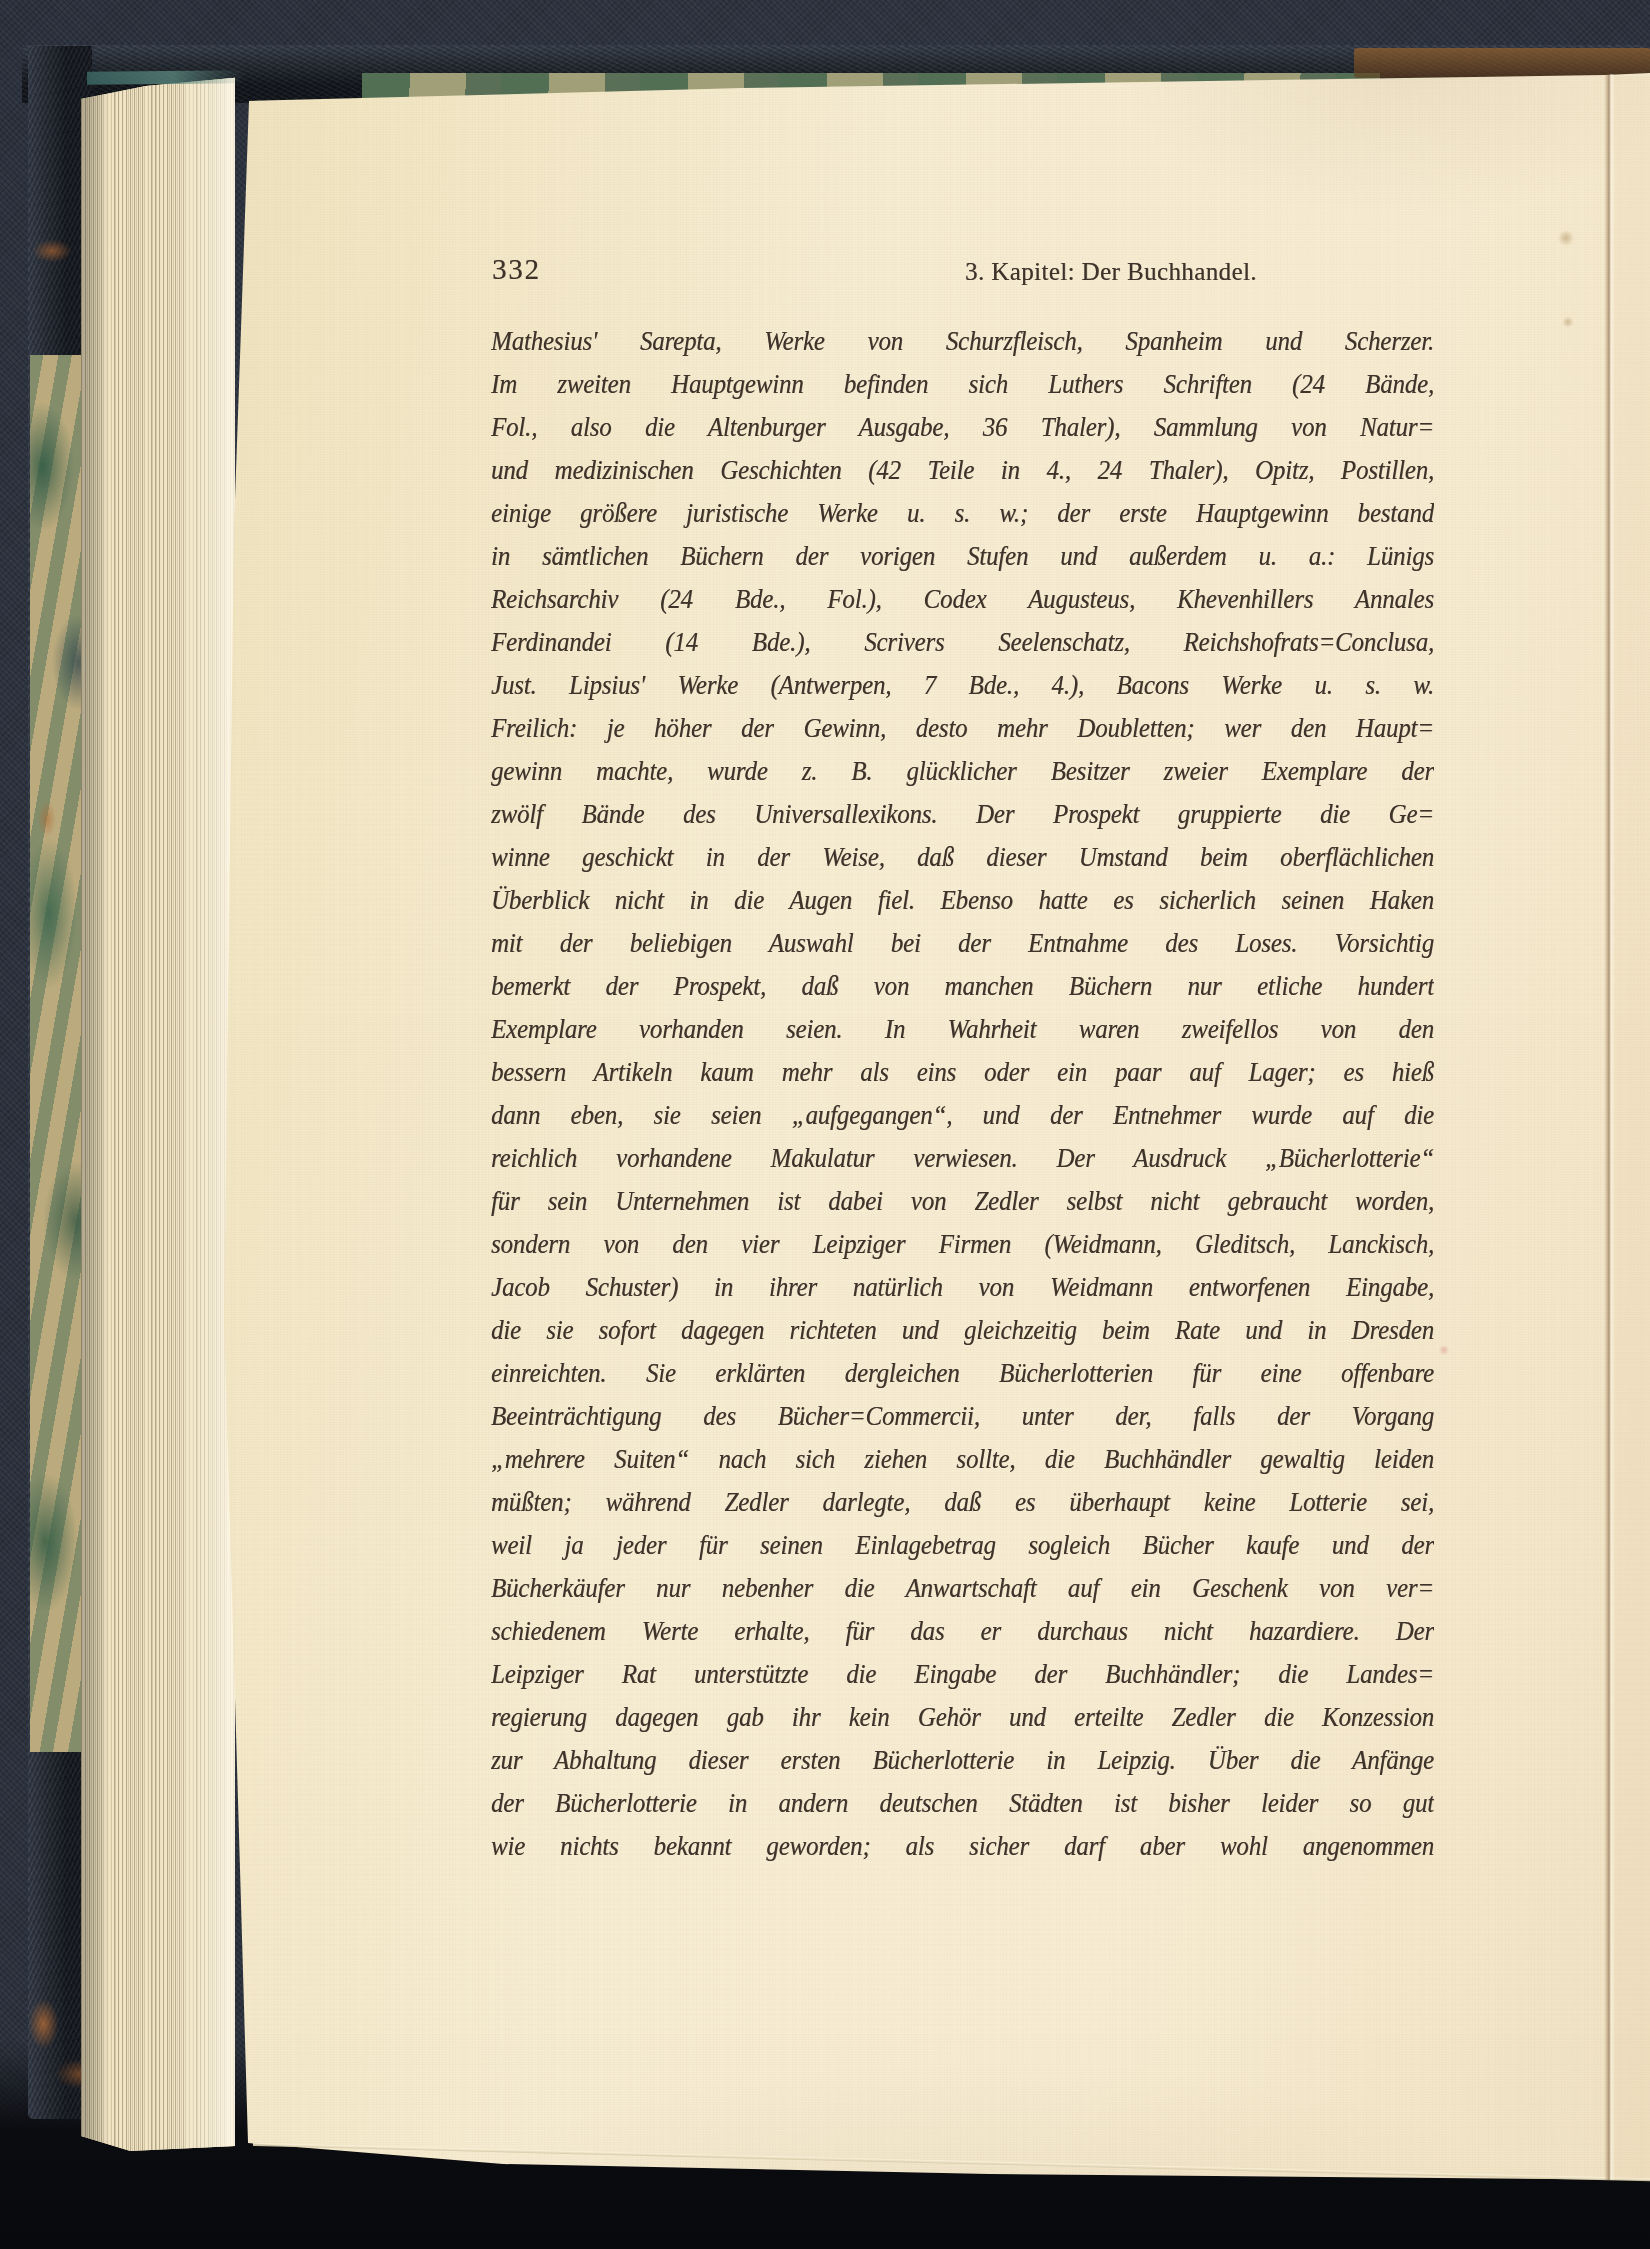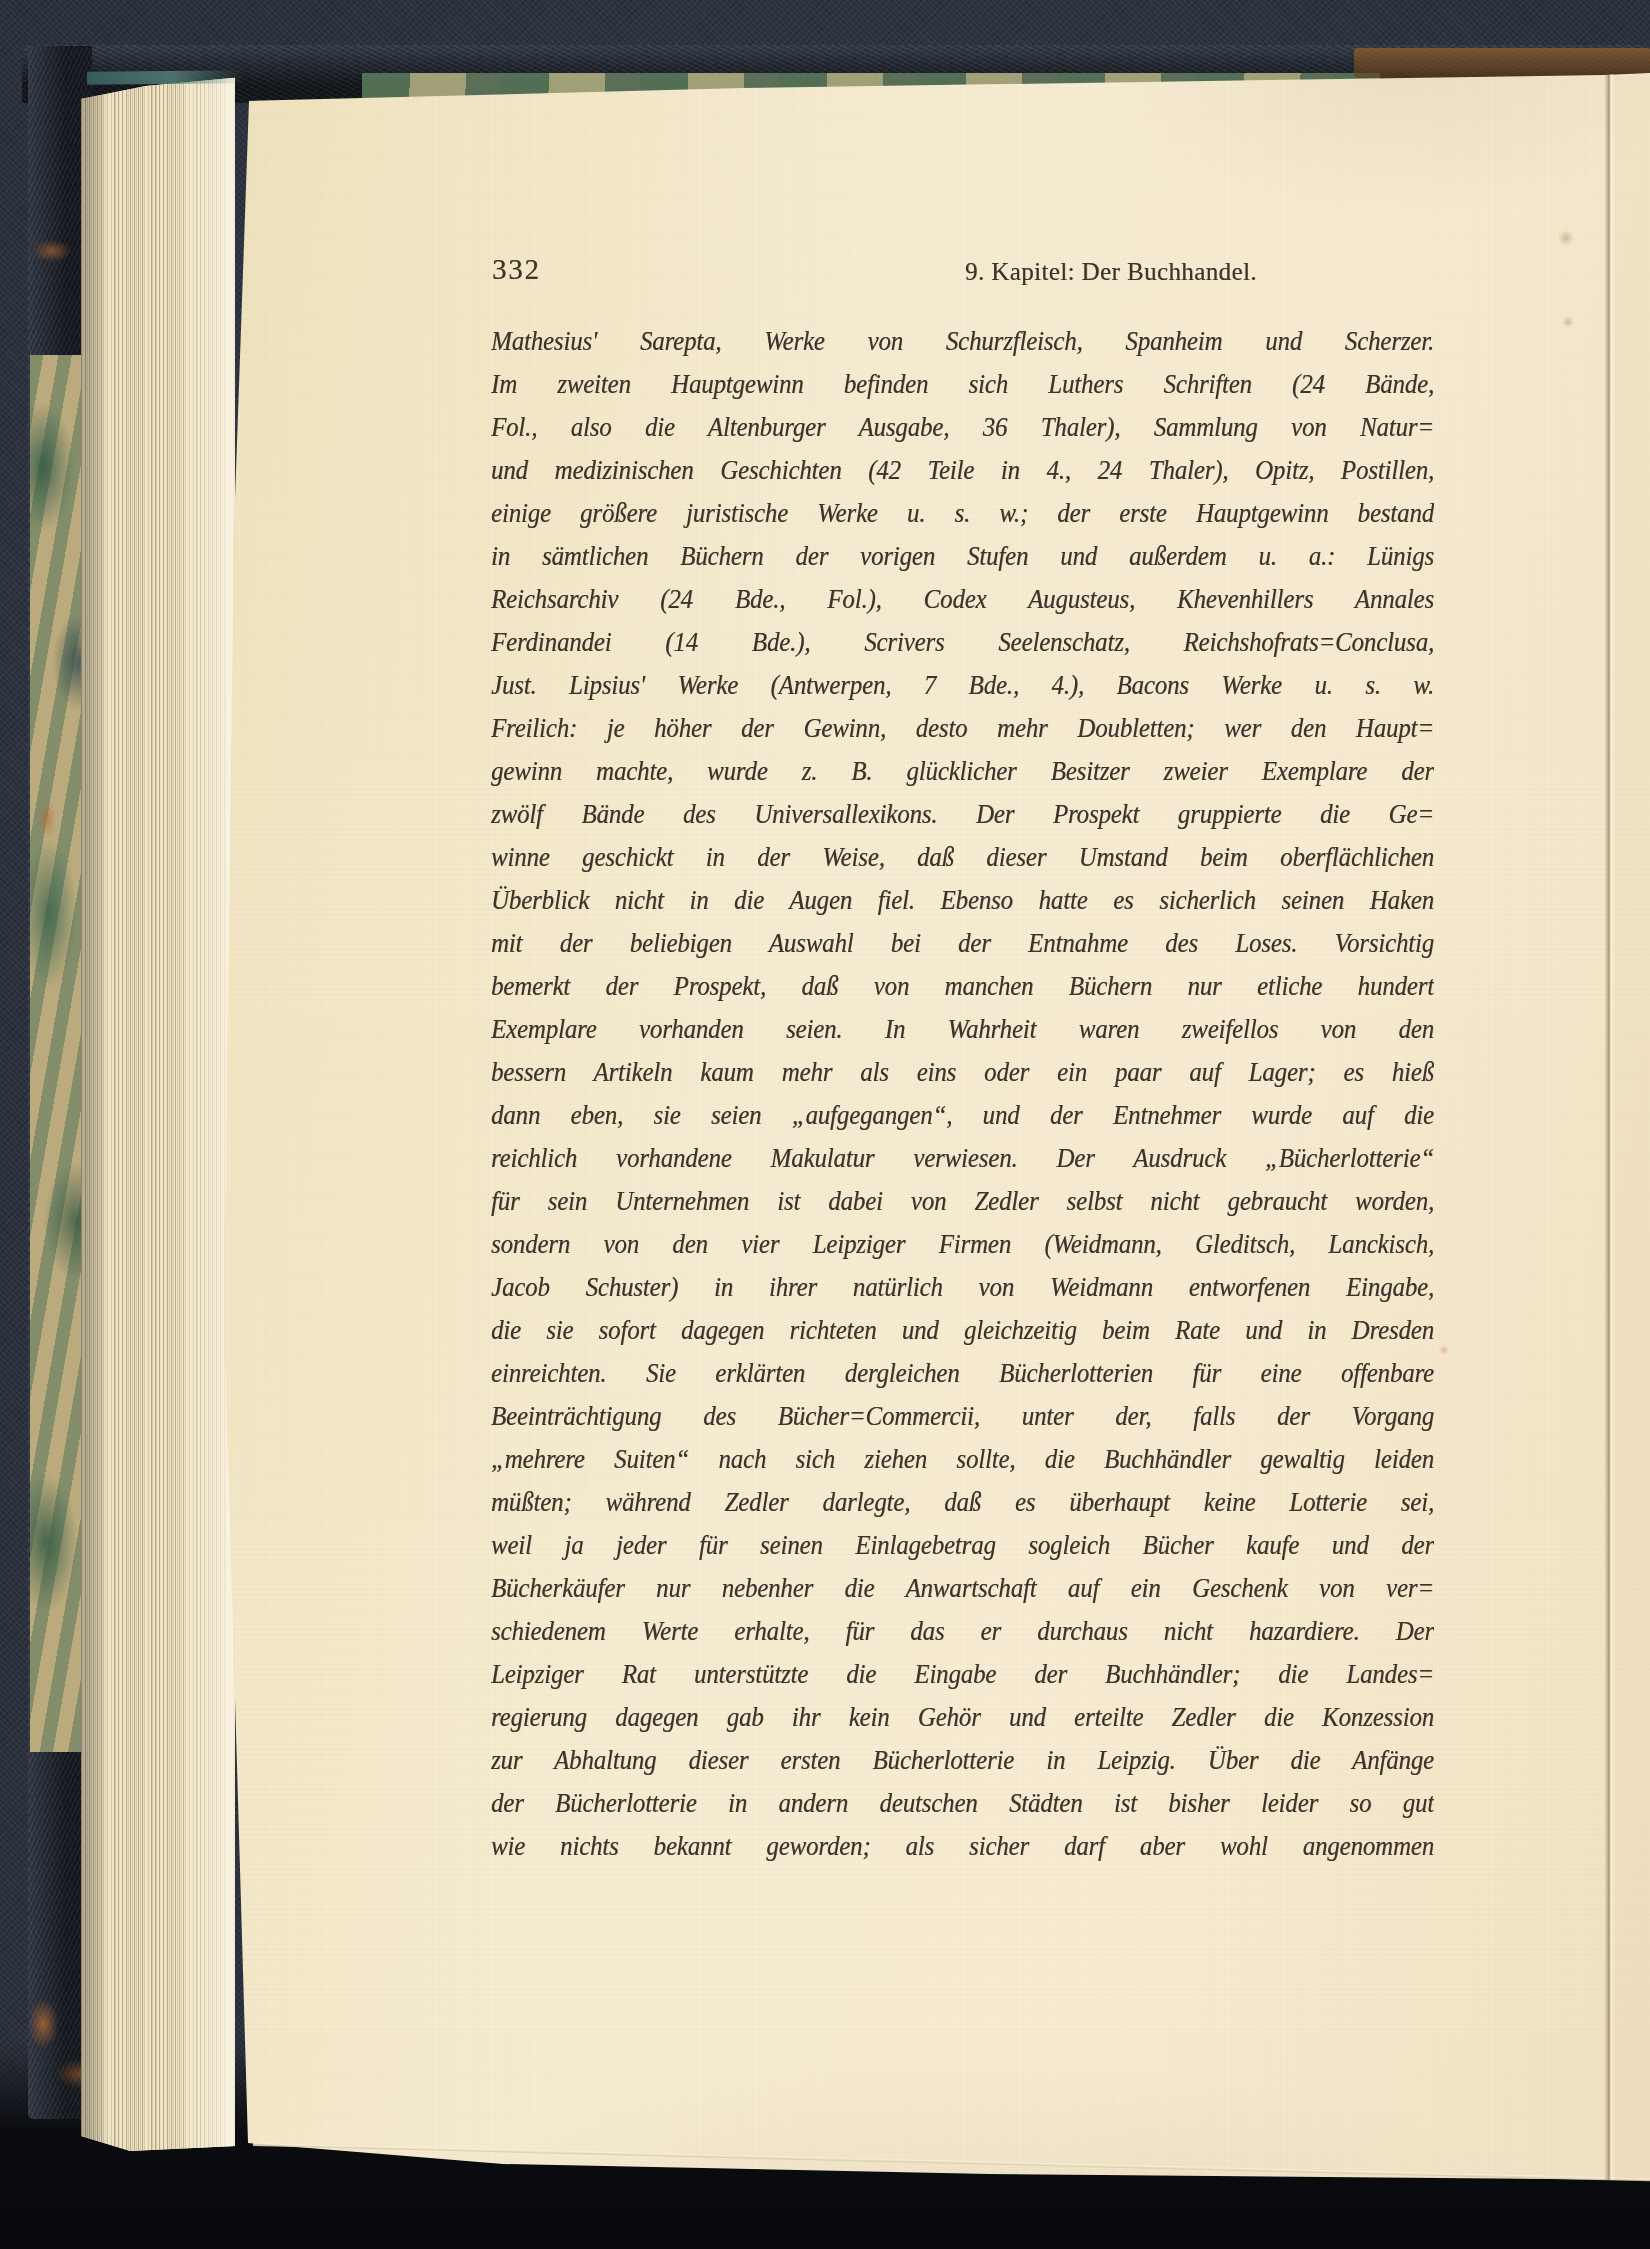--- a/index.html
+++ b/index.html
@@ -115,21 +115,21 @@
 
   <div class="page-stack"></div>
   <div class="stack-top-teal"></div>
 
   <div class="open-page"></div>
   <div class="page-bottom-edge"></div>
   <div class="gutter-crease"></div>
   <div class="after-crease"></div>
 
   <div class="page-number print">332</div>
-  <div class="running-header print">9. Kapitel: Der Buchhandel.</div>
+  <div class="running-header print">3. Kapitel: Der Buchhandel.</div>
 
   <div class="body-block print">
       <div class="text-line">Mathesius' Sarepta, Werke von Schurzfleisch, Spanheim und Scherzer.</div>
       <div class="text-line">Im zweiten Hauptgewinn befinden sich Luthers Schriften (24 Bände,</div>
       <div class="text-line">Fol., also die Altenburger Ausgabe, 36 Thaler), Sammlung von Natur=</div>
       <div class="text-line">und medizinischen Geschichten (42 Teile in 4., 24 Thaler), Opitz, Postillen,</div>
       <div class="text-line">einige größere juristische Werke u. s. w.; der erste Hauptgewinn bestand</div>
       <div class="text-line">in sämtlichen Büchern der vorigen Stufen und außerdem u. a.: Lünigs</div>
       <div class="text-line">Reichsarchiv (24 Bde., Fol.), Codex Augusteus, Khevenhillers Annales</div>
       <div class="text-line">Ferdinandei (14 Bde.), Scrivers Seelenschatz, Reichshofrats=Conclusa,</div>

